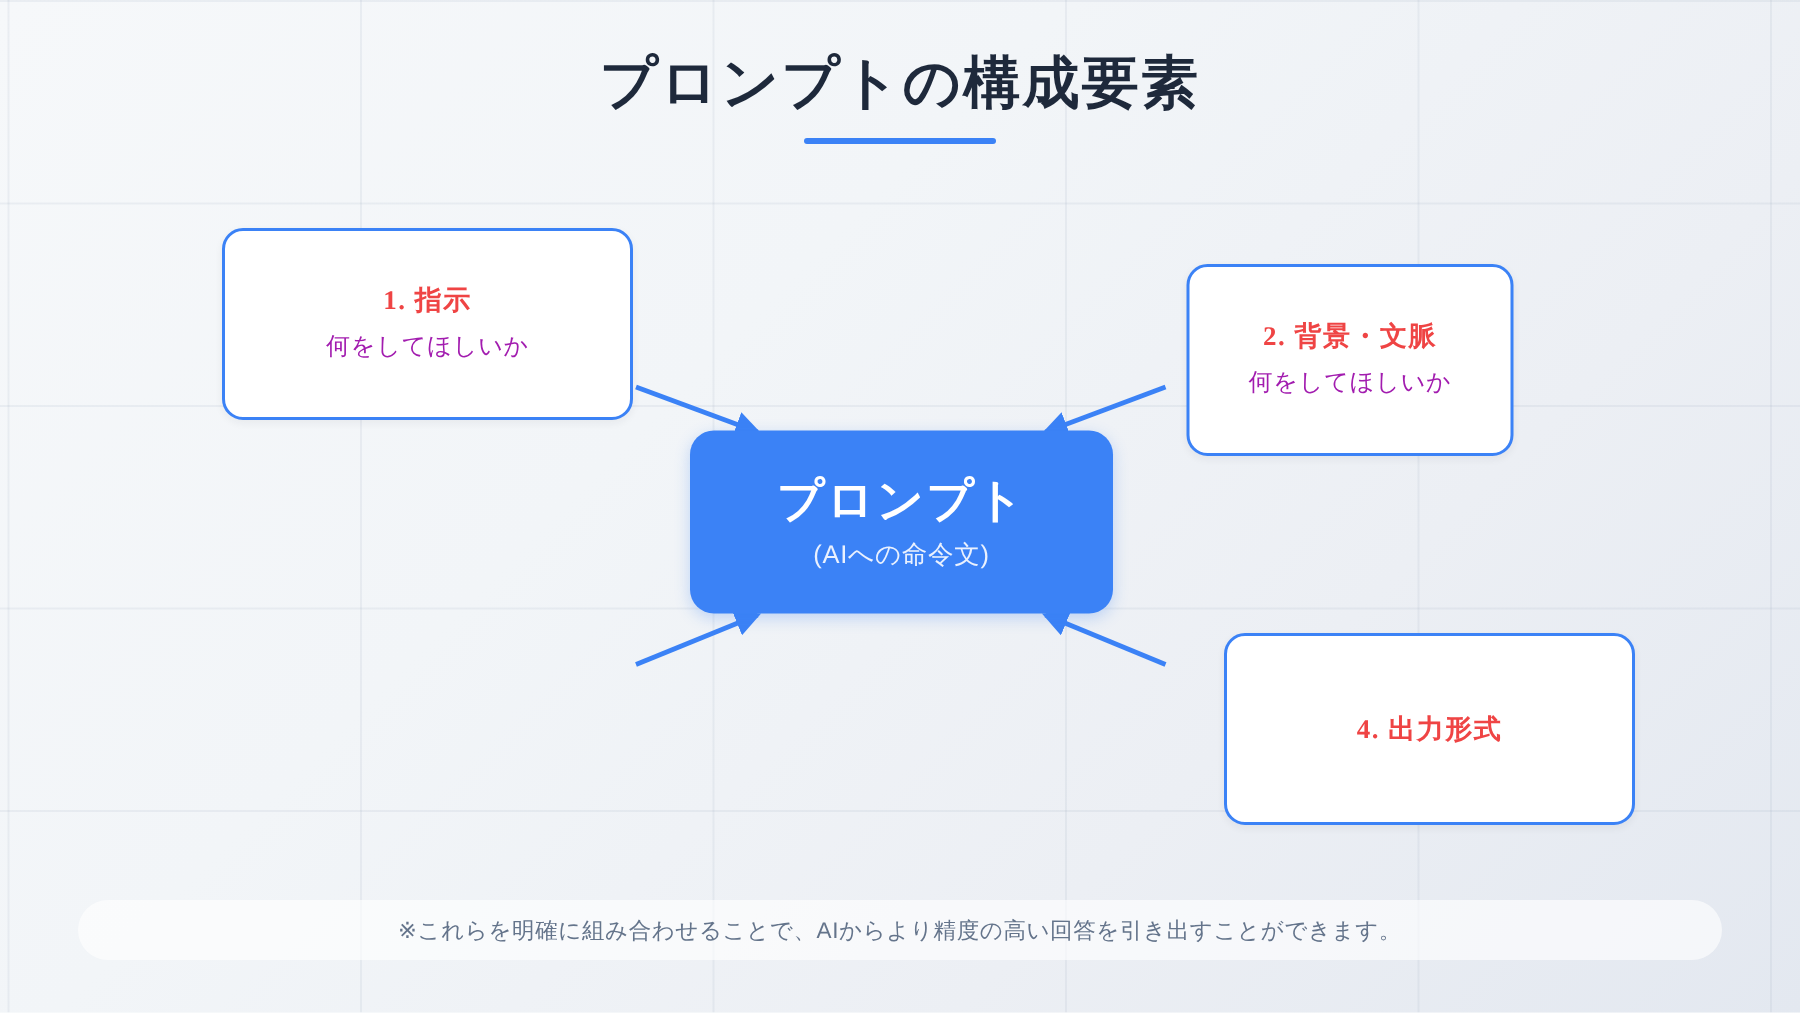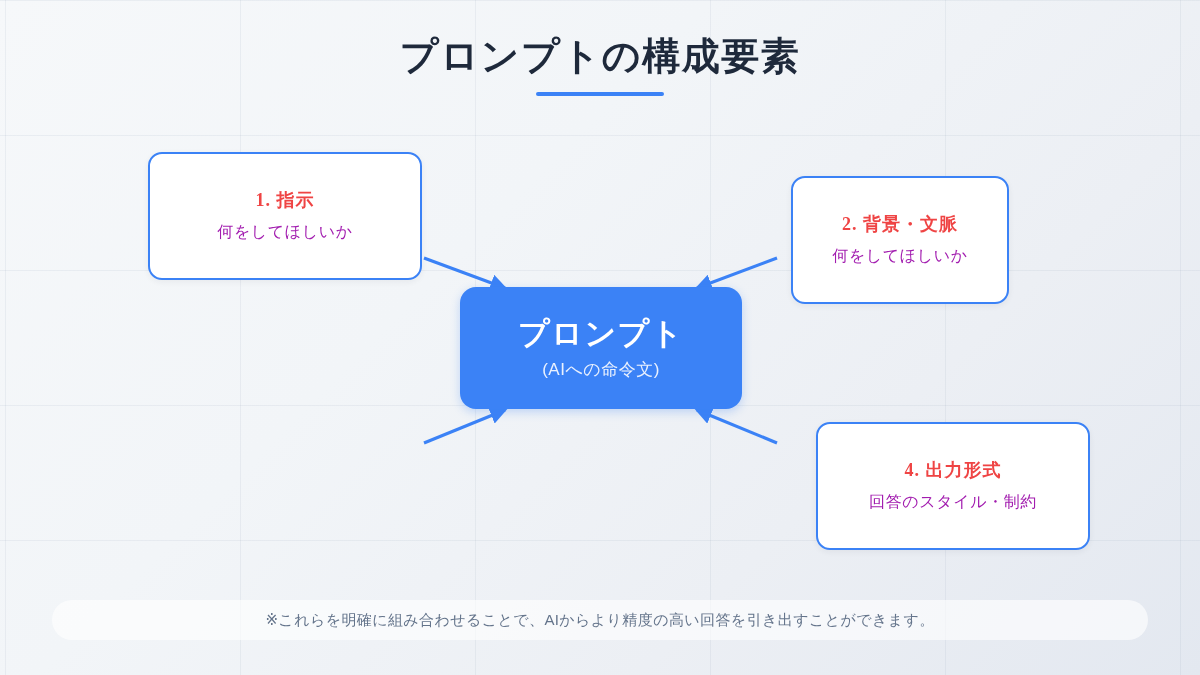--- a/index.html
+++ b/index.html
@@ -182,21 +182,20 @@
   </div>
 
   <div class="node" id="node-2">
     <div class="node-title">2. 背景・文脈</div>
     <div class="node-sub">何をしてほしいか</div>
   </div>
 
 
   <div class="node" id="node-4">
     <div class="node-title">4. 出力形式</div>
-    <div class="node-sub">回答のスタイル・制約</div>
   </div>
 
   <div id="center-node">
     <div id="center-title">プロンプト</div>
     <div id="center-sub">(AIへの命令文)</div>
   </div>
 
   <div id="footer-note">
     <div id="footer-text">※これらを明確に組み合わせることで、AIからより精度の高い回答を引き出すことができます。</div>
   </div>

